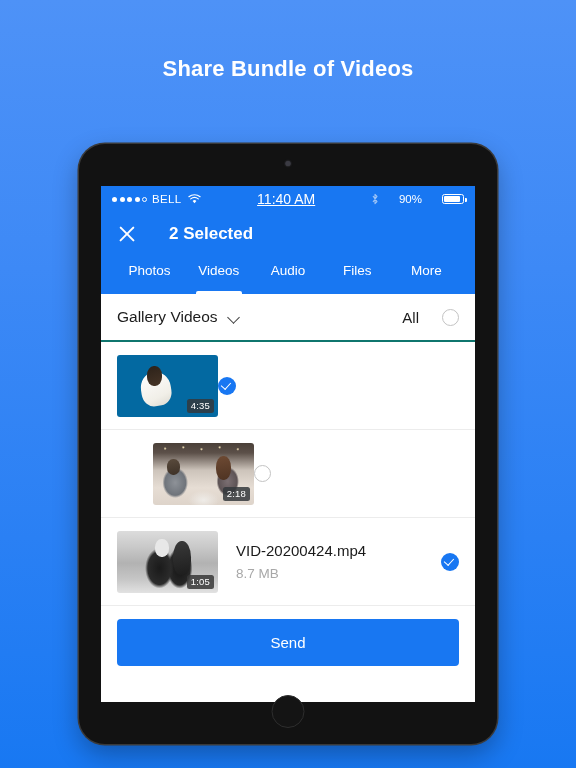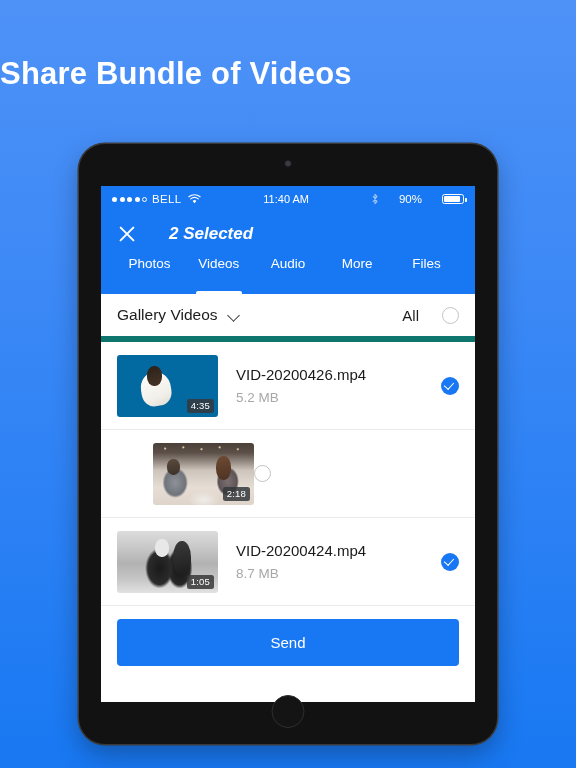--- a/index.html
+++ b/index.html
@@ -6,22 +6,22 @@
   html,body{ width:576px; height:768px; }
   body{
     font-family:"Liberation Sans", sans-serif;
     background:linear-gradient(180deg,#4e92f7 0%,#3d89f6 35%,#2a80f4 70%,#1878f2 100%);
     overflow:hidden; position:relative;
   }
 
   
   .headline{
     position:absolute; top:56px; left:0; width:100%;
-    text-align:left; color:#ffffff;
-    font-size:31px; font-weight:bold; letter-spacing:.2px;
+    text-align:center; color:#ffffff;
+    font-size:22px; font-weight:bold; letter-spacing:.2px;
   }
 
   
   .tablet{
     position:absolute; left:79px; top:144px;
     width:418px; height:600px;
     background:#121212;
     border-radius:26px;
     box-shadow:0 0 0 1.5px #3a3a3a, 0 10px 26px rgba(0,0,0,.3);
   }
@@ -45,21 +45,21 @@
   .statusbar{
     height:26px; background:#1877f2; color:#ffffff;
     display:flex; align-items:center; padding:0 11px;
     font-size:11.5px;
   }
   .sb-left{ display:flex; align-items:center; gap:5px; }
   .dots{ display:flex; gap:2.5px; align-items:center; }
   .dot{ width:5px; height:5px; border-radius:50%; background:#fff; }
   .dot.hollow{ background:transparent; border:1px solid #fff; width:5px;height:5px; }
   .carrier{ font-size:11.5px; letter-spacing:.3px; }
-  .sb-center{ flex:1; text-align:center; font-size:11px; }
+  .sb-center{ flex:1; text-align:center; font-size:14px;text-decoration:underline; }
   .sb-right{ display:flex; align-items:center; gap:20px; }
   .batt{
     width:22px; height:10px; border:1.2px solid #fff; border-radius:2.5px;
     position:relative; padding:1px;
   }
   .batt::after{
     content:""; position:absolute; right:-3.5px; top:2.7px;
     width:2px; height:4px; background:#fff; border-radius:0 1px 1px 0;
   }
   .batt i{ display:block; height:100%; width:90%; background:#fff; border-radius:1px; }
@@ -71,39 +71,39 @@
   }
   .close-x{
     width:20px; height:20px; position:relative; cursor:pointer; flex:none;
   }
   .close-x::before,.close-x::after{
     content:""; position:absolute; left:0; top:9px; width:20px; height:2.2px;
     background:#fff; border-radius:1px;
   }
   .close-x::before{ transform:rotate(45deg); }
   .close-x::after{ transform:rotate(-45deg); }
-  .selected-title{ margin-left:32px; font-size:17px; font-weight:bold;font-style:italic; }
+  .selected-title{ margin-left:32px; font-size:17px; font-weight:bold; }
 
   .tabs{ display:flex; height:38px; padding:0 14px; }
   .tab{
-    flex:1; display:flex; align-items:flex-start; justify-content:center;
+    flex:1; display:flex; align-items:center; justify-content:center;
     position:relative; padding-bottom:9px;
     font-size:13.5px; color:#ffffff; cursor:pointer;
   }
   .tab .ul{
     position:absolute; bottom:0; left:50%; transform:translateX(-50%);
     width:46px; height:3.5px; background:#fff; border-radius:2px 2px 0 0;
     display:none;
   }
   .tab.active .ul{ display:block; }
 
   
   .gallery-head{
     height:48px; display:flex; align-items:center; padding:0 16px;
-    border-bottom:6px solid #0f766e; background:#fff;
+    border-bottom:2px solid #0f766e; background:#fff;
   }
   .gallery-label{ font-size:15.5px; color:#1c1c1c; }
   .chev{
     margin-left:11px; width:11px; height:11px; position:relative; cursor:pointer;
   }
   .chev::after{
     content:""; position:absolute; left:0; top:1px;
     width:8px; height:8px;
     border-right:1.8px solid #3c3c3c; border-bottom:1.8px solid #3c3c3c;
     transform:rotate(45deg);
@@ -272,49 +272,45 @@
         </div>
         <div class="tab active">
           <span>Videos</span>
           <span class="ul"></span>
         </div>
         <div class="tab">
           <span>Audio</span>
 
         </div>
         <div class="tab">
+          <span>Files</span>
+
+        </div>
+        <div class="tab">
           <span>More</span>
-
-        </div>
-        <div class="tab">
-          <span>Files</span>
 
         </div>
       </div>
     </div>
 
     <div class="gallery-head">
       <span class="gallery-label">Gallery Videos</span>
       <span class="chev"></span>
       <div class="gh-right">
         <span class="all-label">All</span>
         <span class="radio"></span>
       </div>
     </div>
 
     <div class="list">
 
       <div class="row">
         <div class="thumb t1">
           <span class="dur">4:35</span>
         </div>
-        <div class="meta">
-          <div class="fname">VID-20200426.mp4</div>
-          <div class="fsize">5.2 MB</div>
-        </div>
         <span class="check-on"></span>
       </div>
 
       <div class="row">
         <div class="thumb t2">
           <span class="dur">2:18</span>
         </div>
         <span class="check-empty"></span>
       </div>
 

